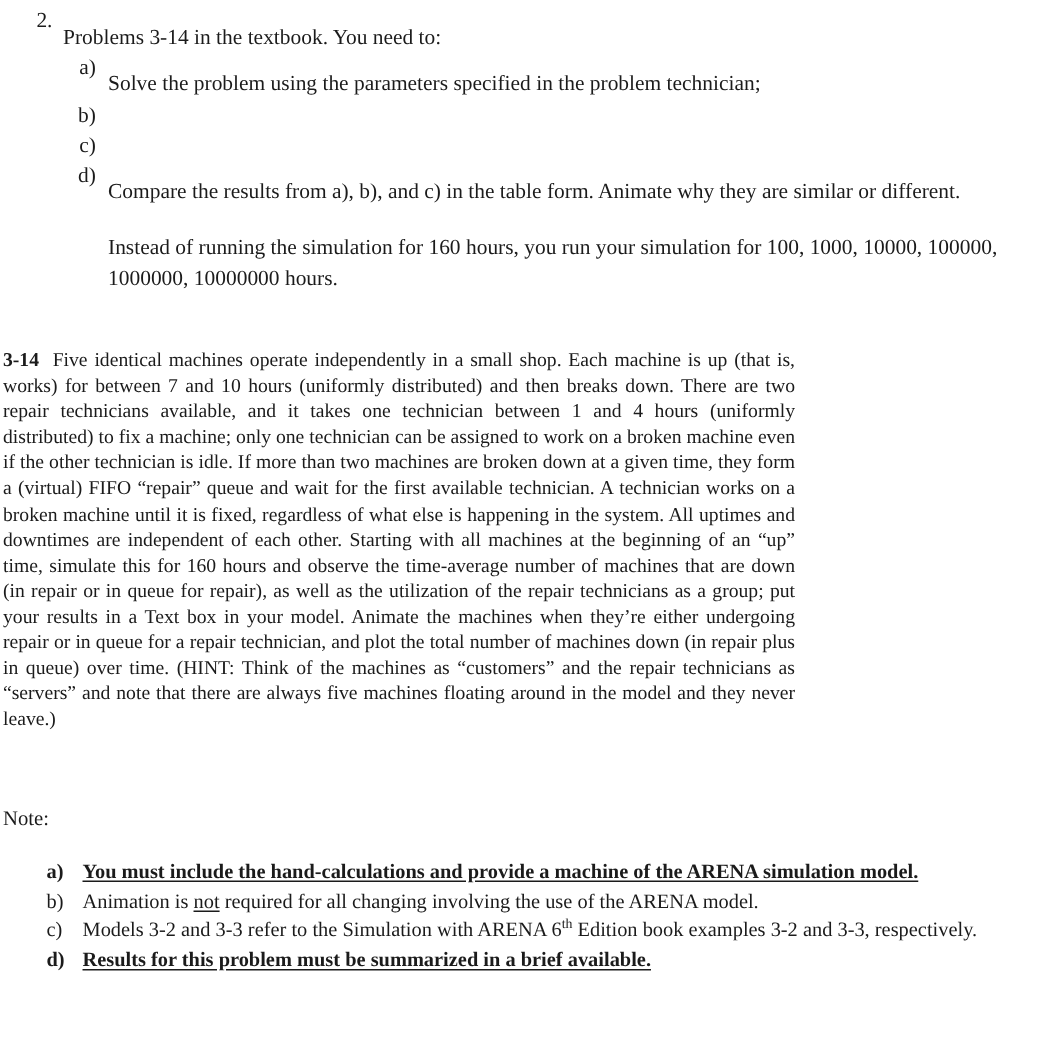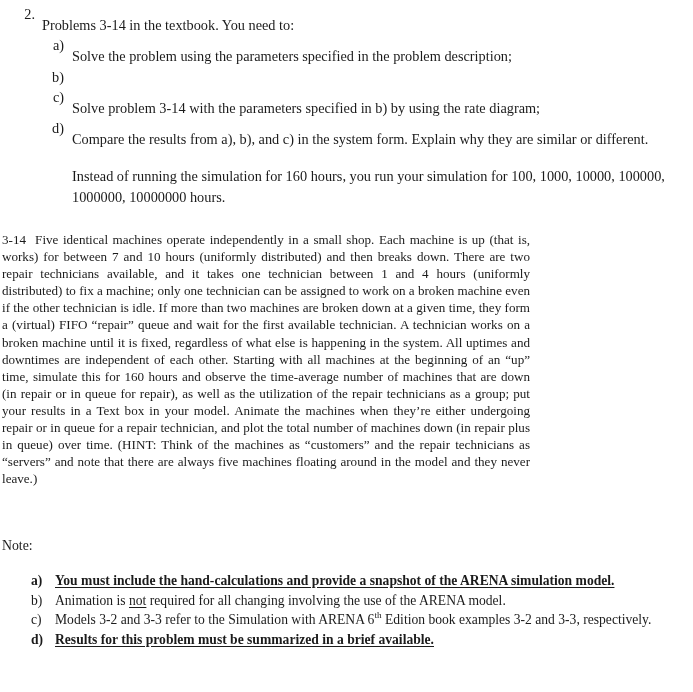--- a/index.html
+++ b/index.html
@@ -72,21 +72,21 @@
     left: 2px;
     top: 231px;
     width: 528px;
     font-size: 13.1px;
     line-height: 17.1px;
     text-align: justify;
     text-justify: inter-word;
     hyphens: none;
   }
   .textbook .pnum {
-    font-weight: normal;
+    font-weight: bold;
   }
 
   
   .note-label {
     position: absolute;
     left: 2px;
     top: 537px;
     font-size: 13.8px;
     line-height: 18px;
     text-align: center;
@@ -138,51 +138,50 @@
 
   <div class="assignment">
 
     <div class="q-row lvl1">
       <span class="q-marker">2.</span>
       <span class="q-text">Problems 3-14 in the textbook. You need to:</span>
     </div>
 
     <div class="q-row lvl2">
       <span class="q-marker">a)</span>
-      <span class="q-text">Solve the problem using the parameters specified in the problem description;</span>
+      <span class="q-text">Solve the problem using the parameters specified in the problem technician;</span>
     </div>
 
     <div class="q-row lvl2">
       <span class="q-marker">b)</span>
     </div>
 
     <div class="q-row lvl2">
       <span class="q-marker">c)</span>
-      <span class="q-text">Solve problem 3-14 with the parameters specified in b) by using the rate diagram;</span>
     </div>
 
     <div class="q-row lvl2">
       <span class="q-marker">d)</span>
-      <span class="q-text">Compare the results from a), b), and c) in the system form. Explain why they are similar or different.</span>
+      <span class="q-text">Compare the results from a), b), and c) in the table form. Animate why they are similar or different.</span>
     </div>
 
     <div class="instead">Instead of running the simulation for 160 hours, you run your simulation for 100, 1000, 10000, 100000, 1000000, 10000000 hours.</div>
   </div>
 
   <div class="textbook">
     <span class="pnum">3-14</span><span>&nbsp; </span><span>Five identical machines operate independently in a small shop. Each machine is up (that is, works) for between 7 and 10 hours (uniformly distributed) and then breaks down. There are two repair technicians available, and it takes one technician between 1 and 4 hours (uniformly distributed) to fix a machine; only one technician can be assigned to work on a broken machine even if the other technician is idle. If more than two machines are broken down at a given time, they form a (virtual) FIFO “repair” queue and wait for the first available technician. A technician works on a broken machine until it is fixed, regardless of what else is happening in the system. All uptimes and downtimes are independent of each other. Starting with all machines at the beginning of an “up” time, simulate this for 160 hours and observe the time-average number of machines that are down (in repair or in queue for repair), as well as the utilization of the repair technicians as a group; put your results in a Text box in your model. Animate the machines when they’re either undergoing repair or in queue for a repair technician, and plot the total number of machines down (in repair plus in queue) over time. (HINT: Think of the machines as “customers” and the repair technicians as “servers” and note that there are always five machines floating around in the model and they never leave.)</span>
   </div>
 
   <div class="note-label">Note:</div>
 
   <div class="note-list">
 
     <div class="n-row bold">
       <span class="n-marker">a)</span>
-      <span class="n-text"><span class="bu">You must include the hand-calculations and provide a snapshot of the ARENA simulation model.</span></span>
+      <span class="n-text"><span class="bu">You must include the hand-calculations and provide a machine of the ARENA simulation model.</span></span>
     </div>
 
     <div class="n-row">
       <span class="n-marker">b)</span>
       <span class="n-text"><span>Animation is </span><span class="u">not</span><span> required for all changing involving the use of the ARENA model.</span></span>
     </div>
 
     <div class="n-row">
       <span class="n-marker">c)</span>
       <span class="n-text"><span>Models 3-2 and 3-3 refer to the Simulation with ARENA 6</span><sup>th</sup><span> Edition book examples 3-2 and 3-3, respectively.</span></span>

